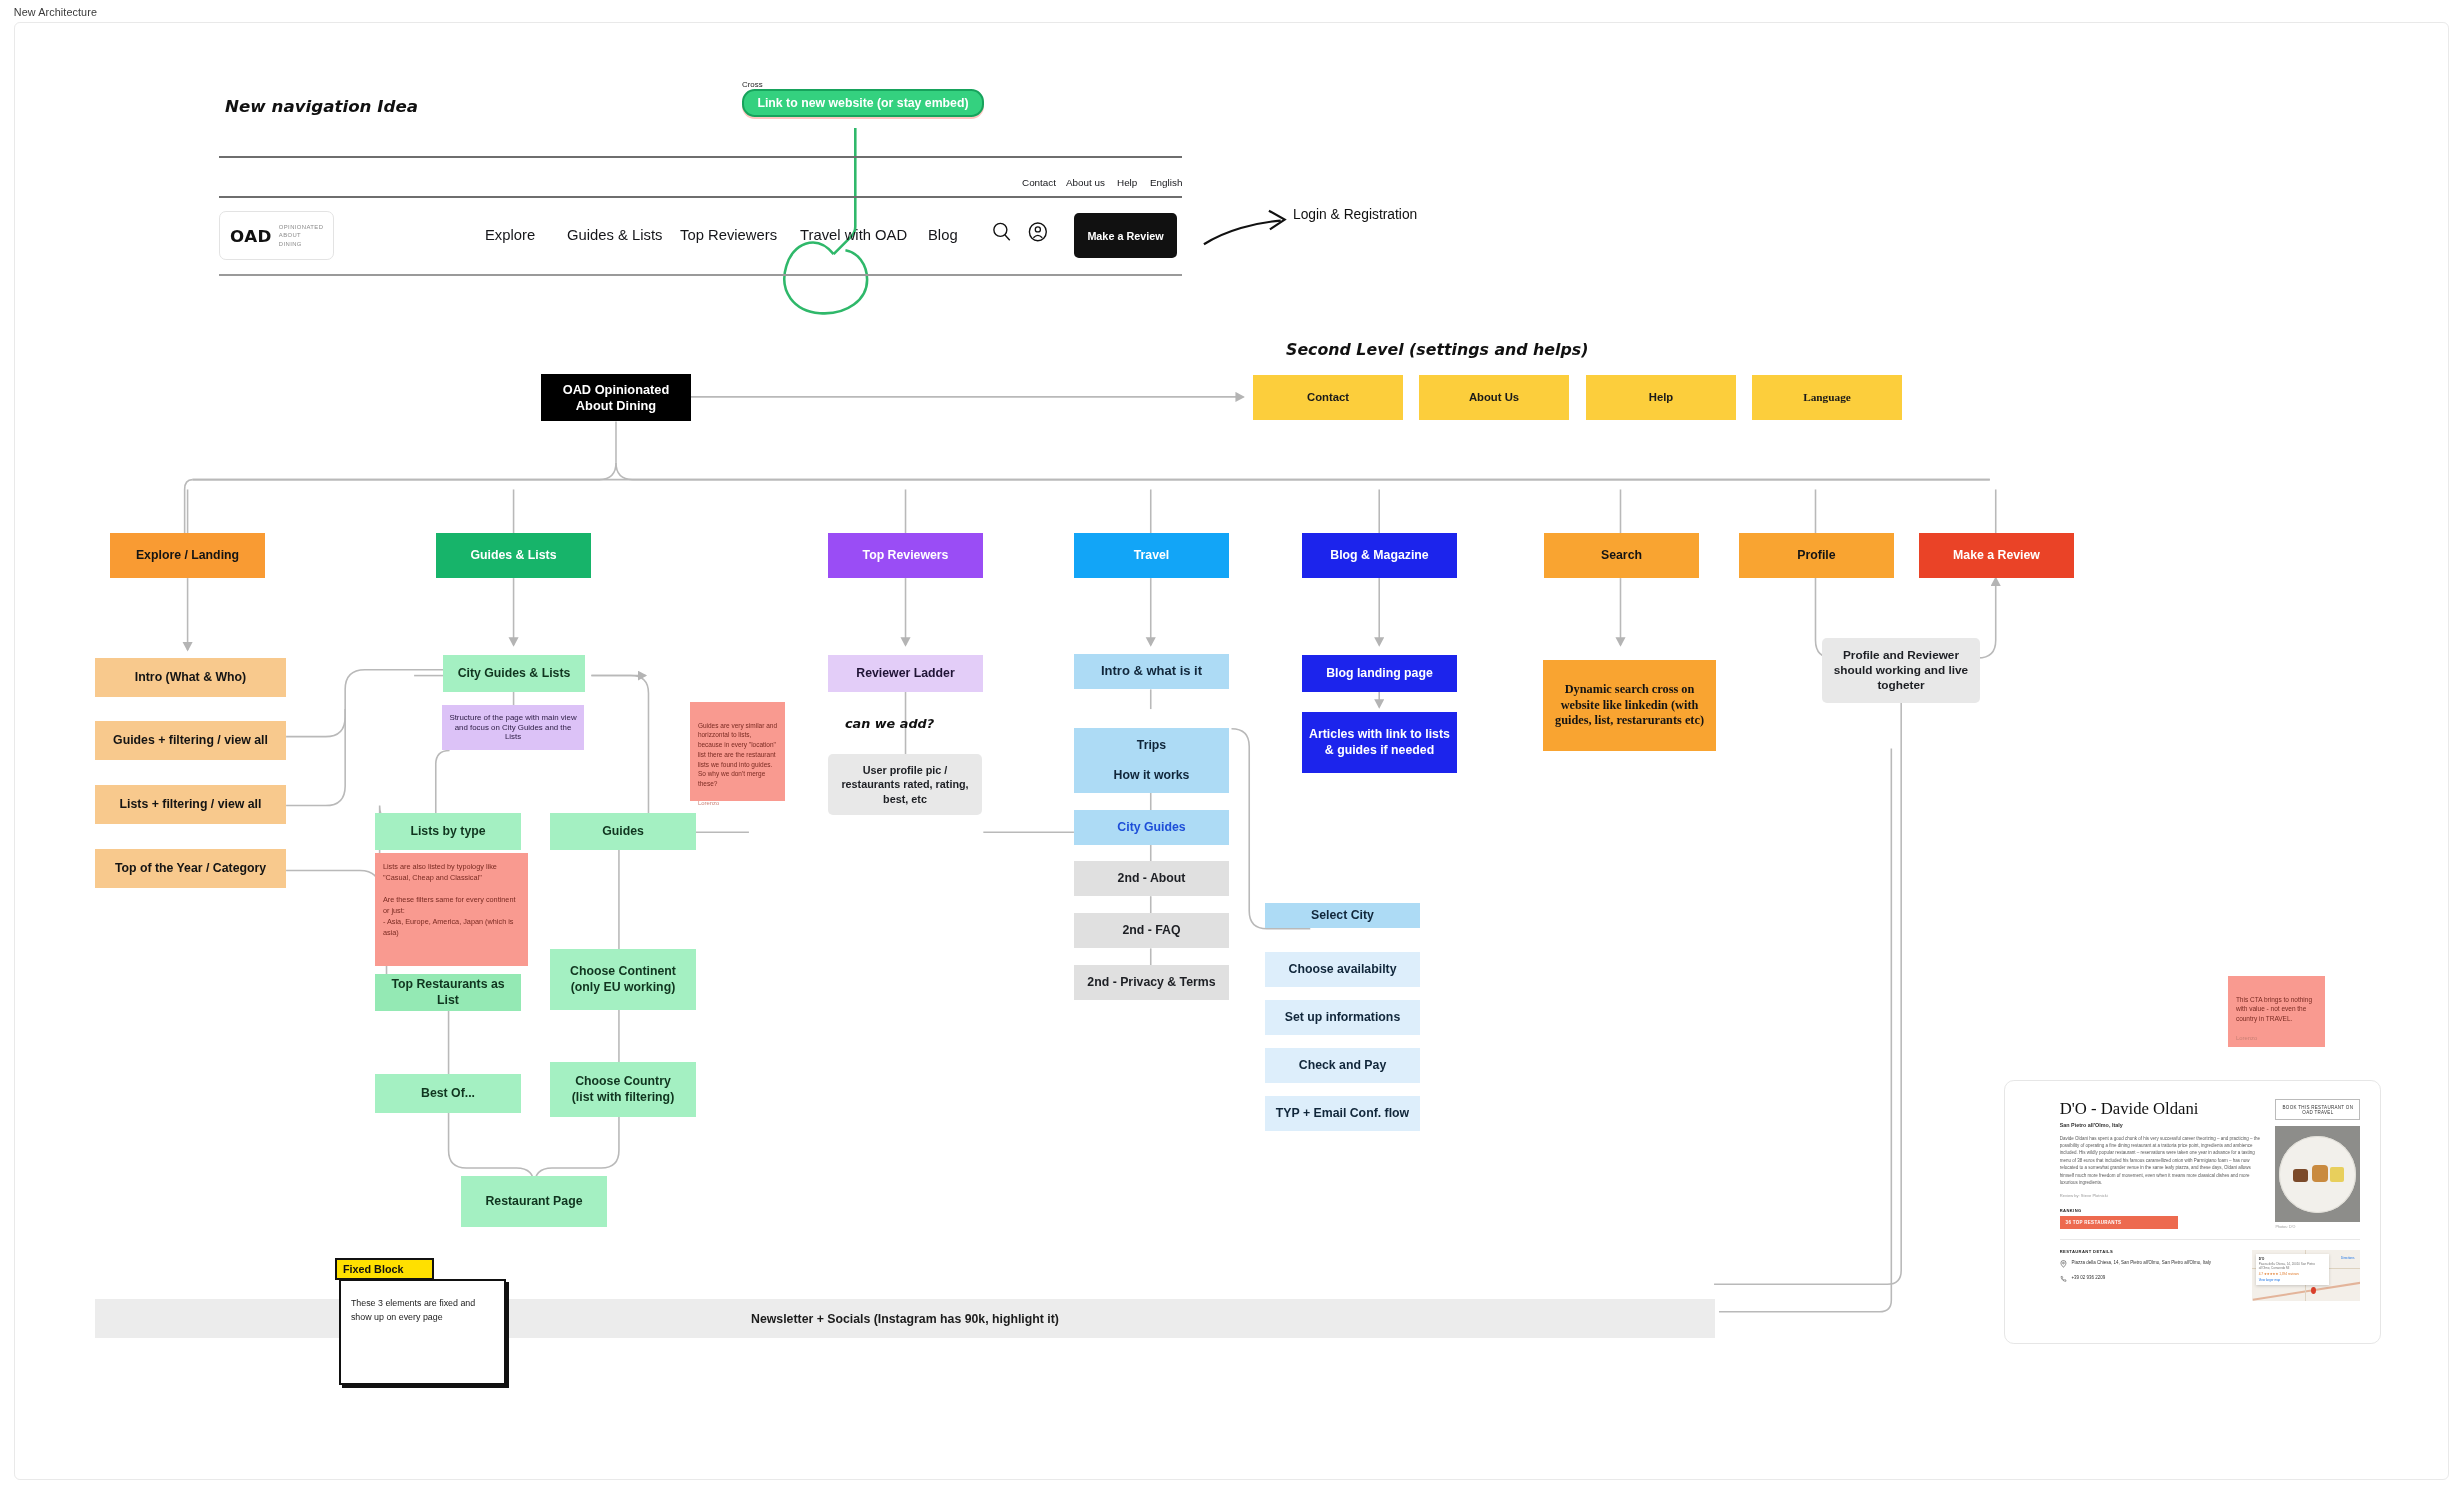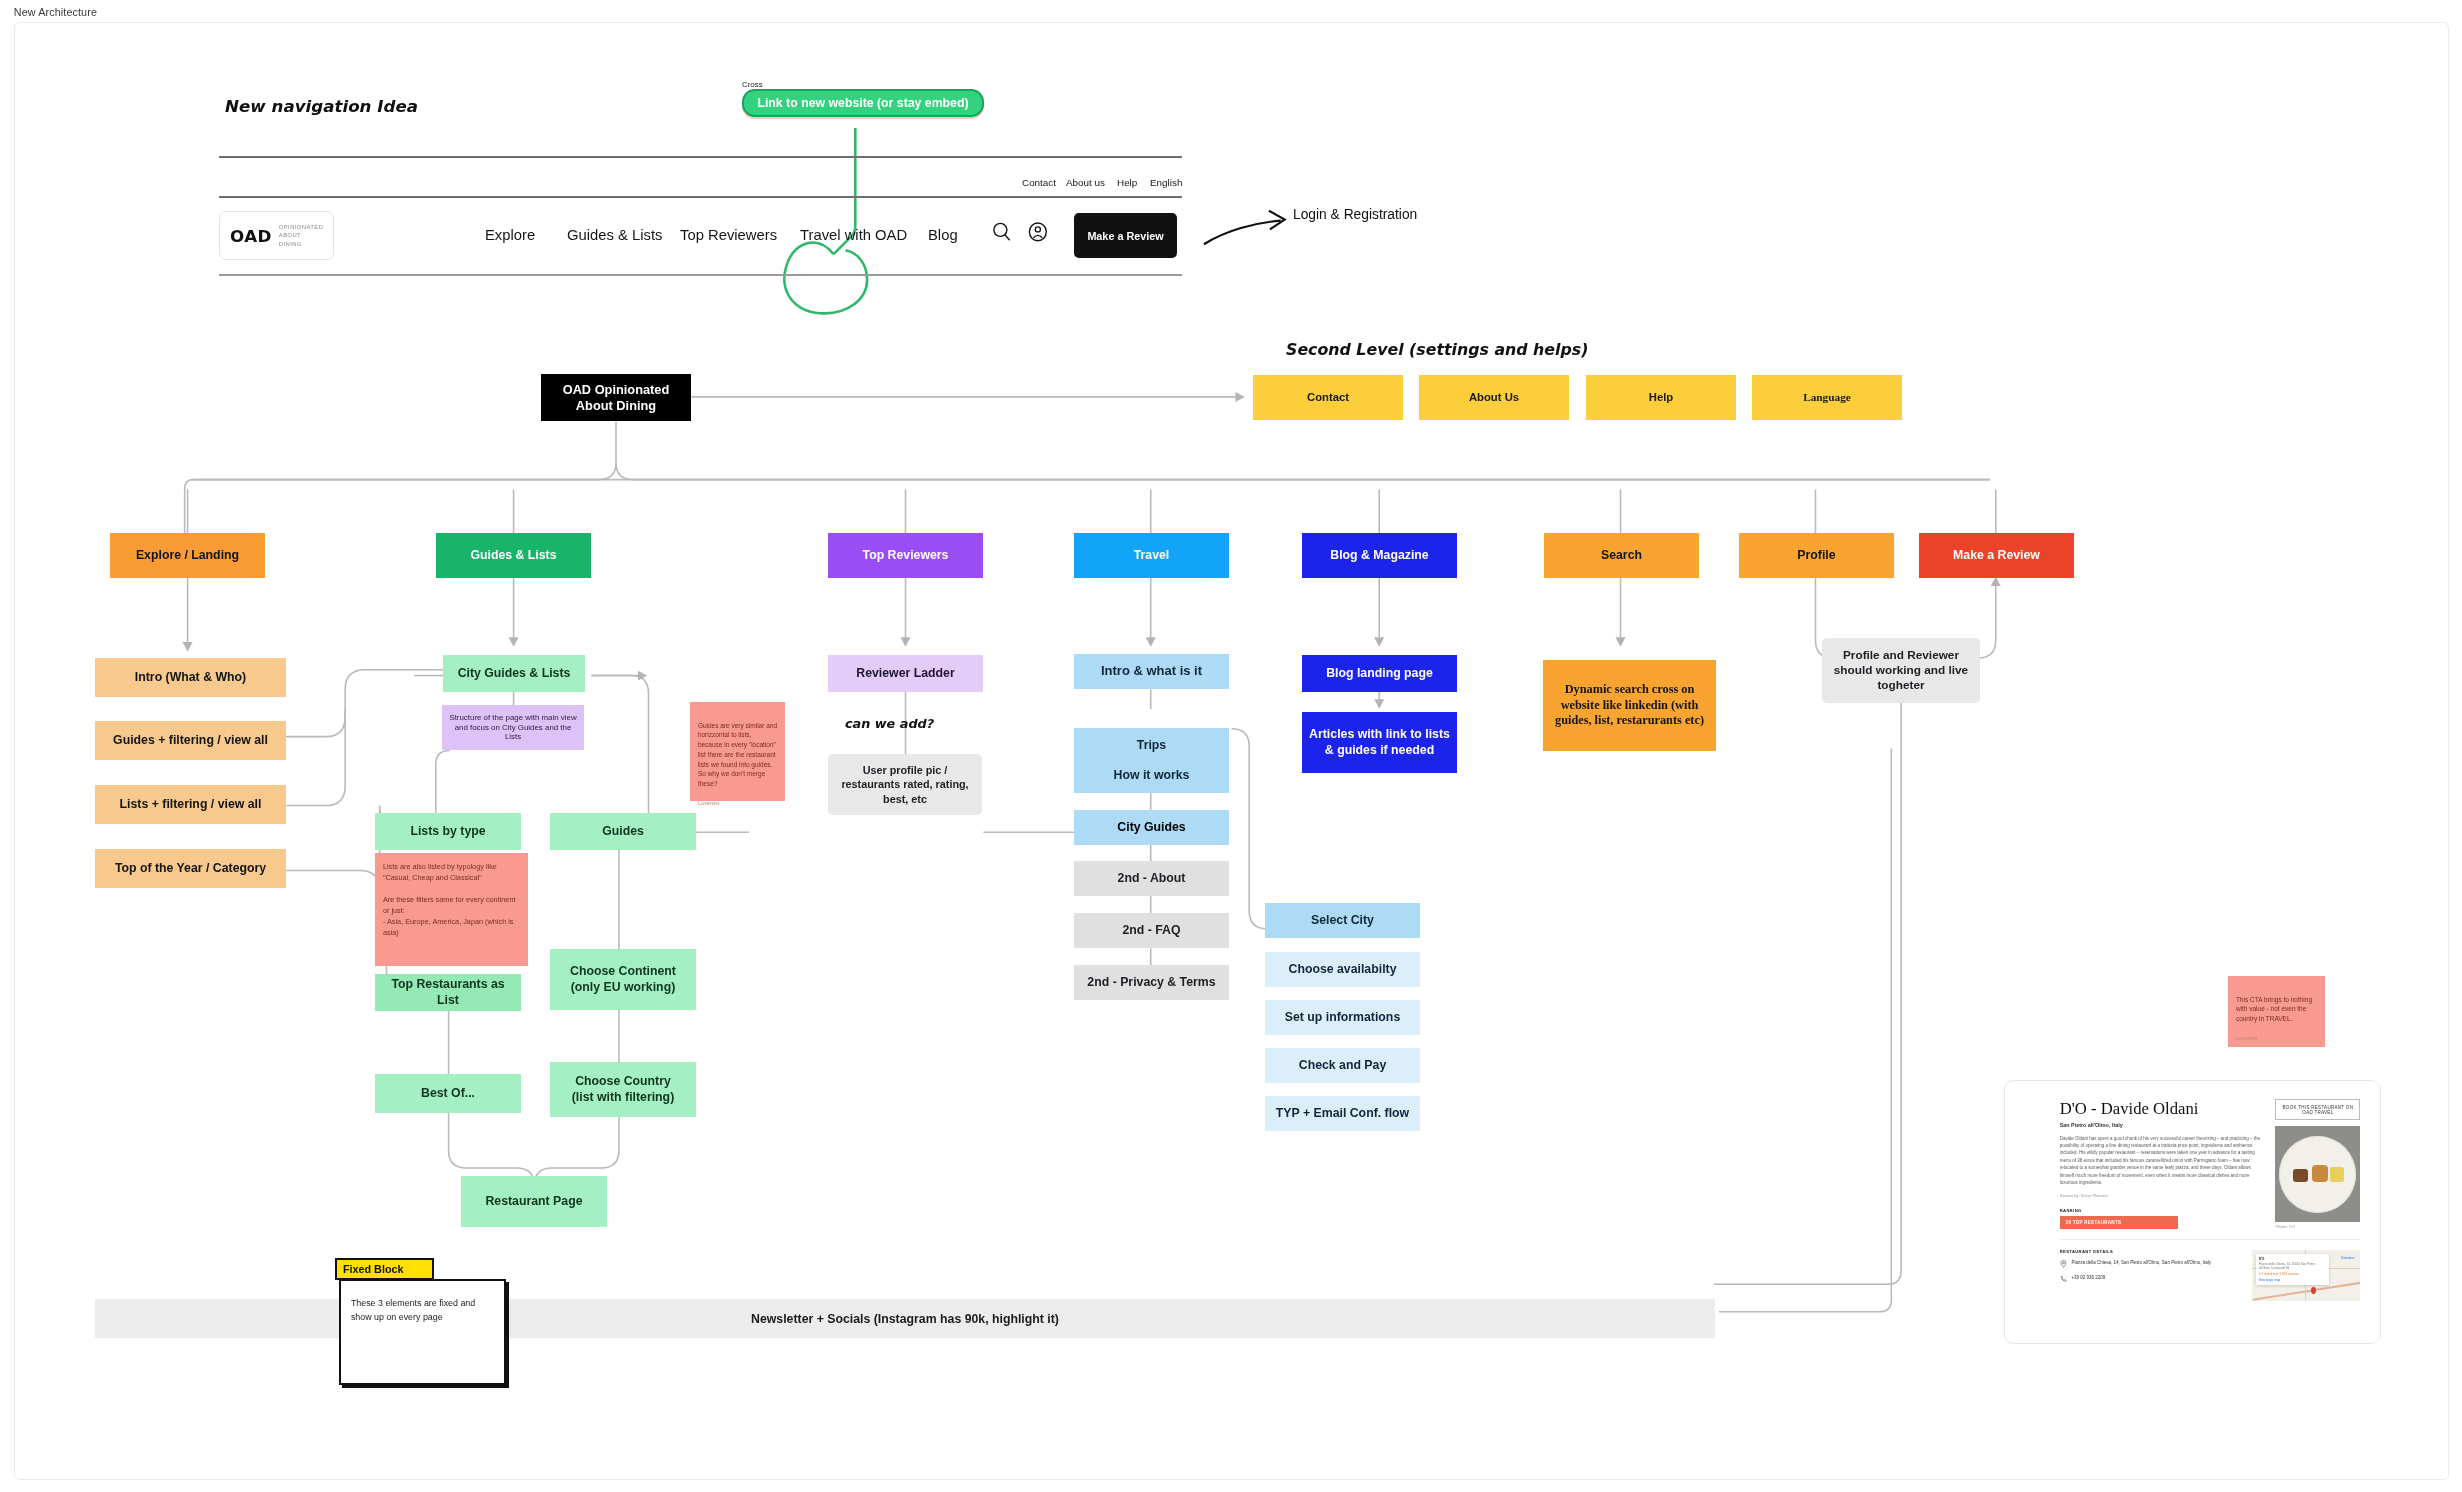--- a/index.html
+++ b/index.html
@@ -327,26 +327,26 @@
   <div class="node" style="left:550px; top:1062px; width:146px; height:55px; background:#a4f0c2; color:#10351f; font-size:12.3px; white-space:pre-line;">Choose Country
 (list with filtering)</div>
   <div class="node" style="left:461px; top:1176px; width:146px; height:51px; background:#a4f0c2; color:#10351f; font-size:12.3px;">Restaurant Page</div>
 
   <div class="node" style="left:828px; top:655px; width:155px; height:37px; background:#e3cdf8; color:#201436; font-size:12.3px;">Reviewer Ladder</div>
   <div class="note-gray" style="left:828px; top:754px; width:154px; height:61px; font-size:10.8px;">User profile pic / restaurants rated, rating, best, etc</div>
 
   <div class="node" style="left:1074px; top:654px; width:155px; height:35px; background:#addbf5; color:#10263a; font-size:13px;">Intro &amp; what is it</div>
   <div class="node" style="left:1074px; top:728px; width:155px; height:35px; background:#addbf5; color:#10263a; font-size:12.3px;">Trips</div>
   <div class="node" style="left:1074px; top:758px; width:155px; height:35px; background:#addbf5; color:#10263a; font-size:12.3px;">How it works</div>
-  <div class="node" style="left:1074px; top:810px; width:155px; height:35px; background:#addbf5; color:#000000; font-size:12.3px;">City Guides</div>
+  <div class="node" style="left:1074px; top:810px; width:155px; height:35px; background:#addbf5; color:#1d4ed8; font-size:12.3px;">City Guides</div>
   <div class="node" style="left:1074px; top:861px; width:155px; height:35px; background:#e0e0e0; color:#1d1f24; font-size:12.3px;">2nd - About</div>
   <div class="node" style="left:1074px; top:913px; width:155px; height:35px; background:#e0e0e0; color:#1d1f24; font-size:12.3px;">2nd - FAQ</div>
   <div class="node" style="left:1074px; top:965px; width:155px; height:35px; background:#e0e0e0; color:#1d1f24; font-size:12.3px;">2nd - Privacy &amp; Terms</div>
 
-  <div class="node" style="left:1265px; top:903px; width:155px; height:35px; background:#addbf5; color:#10263a; font-size:12.3px;">Select City</div>
+  <div class="node" style="left:1265px; top:903px; width:155px; height:25px; background:#addbf5; color:#10263a; font-size:12.3px;">Select City</div>
   <div class="node" style="left:1265px; top:952px; width:155px; height:35px; background:#ddeefb; color:#10263a; font-size:12.3px;">Choose availabilty</div>
   <div class="node" style="left:1265px; top:1000px; width:155px; height:35px; background:#ddeefb; color:#10263a; font-size:12.3px;">Set up informations</div>
   <div class="node" style="left:1265px; top:1048px; width:155px; height:35px; background:#ddeefb; color:#10263a; font-size:12.3px;">Check and Pay</div>
   <div class="node" style="left:1265px; top:1096px; width:155px; height:35px; background:#ddeefb; color:#10263a; font-size:12.3px;">TYP + Email Conf. flow</div>
 
   <div class="node" style="left:1302px; top:655px; width:155px; height:37px; background:#1c24ec; color:#fff; font-size:12.3px;">Blog landing page</div>
   <div class="node" style="left:1302px; top:712px; width:155px; height:61px; background:#1c24ec; color:#fff; font-size:12.3px;">Articles with link to lists &amp; guides if needed</div>
 
   <div class="node" style="left:1543px; top:660px; width:173px; height:91px; background:#f9a431; color:#141414; font-size:12.3px;font-family:Liberation Serif, serif;">Dynamic search cross on website like linkedin (with guides, list, restarurants etc)</div>
 

